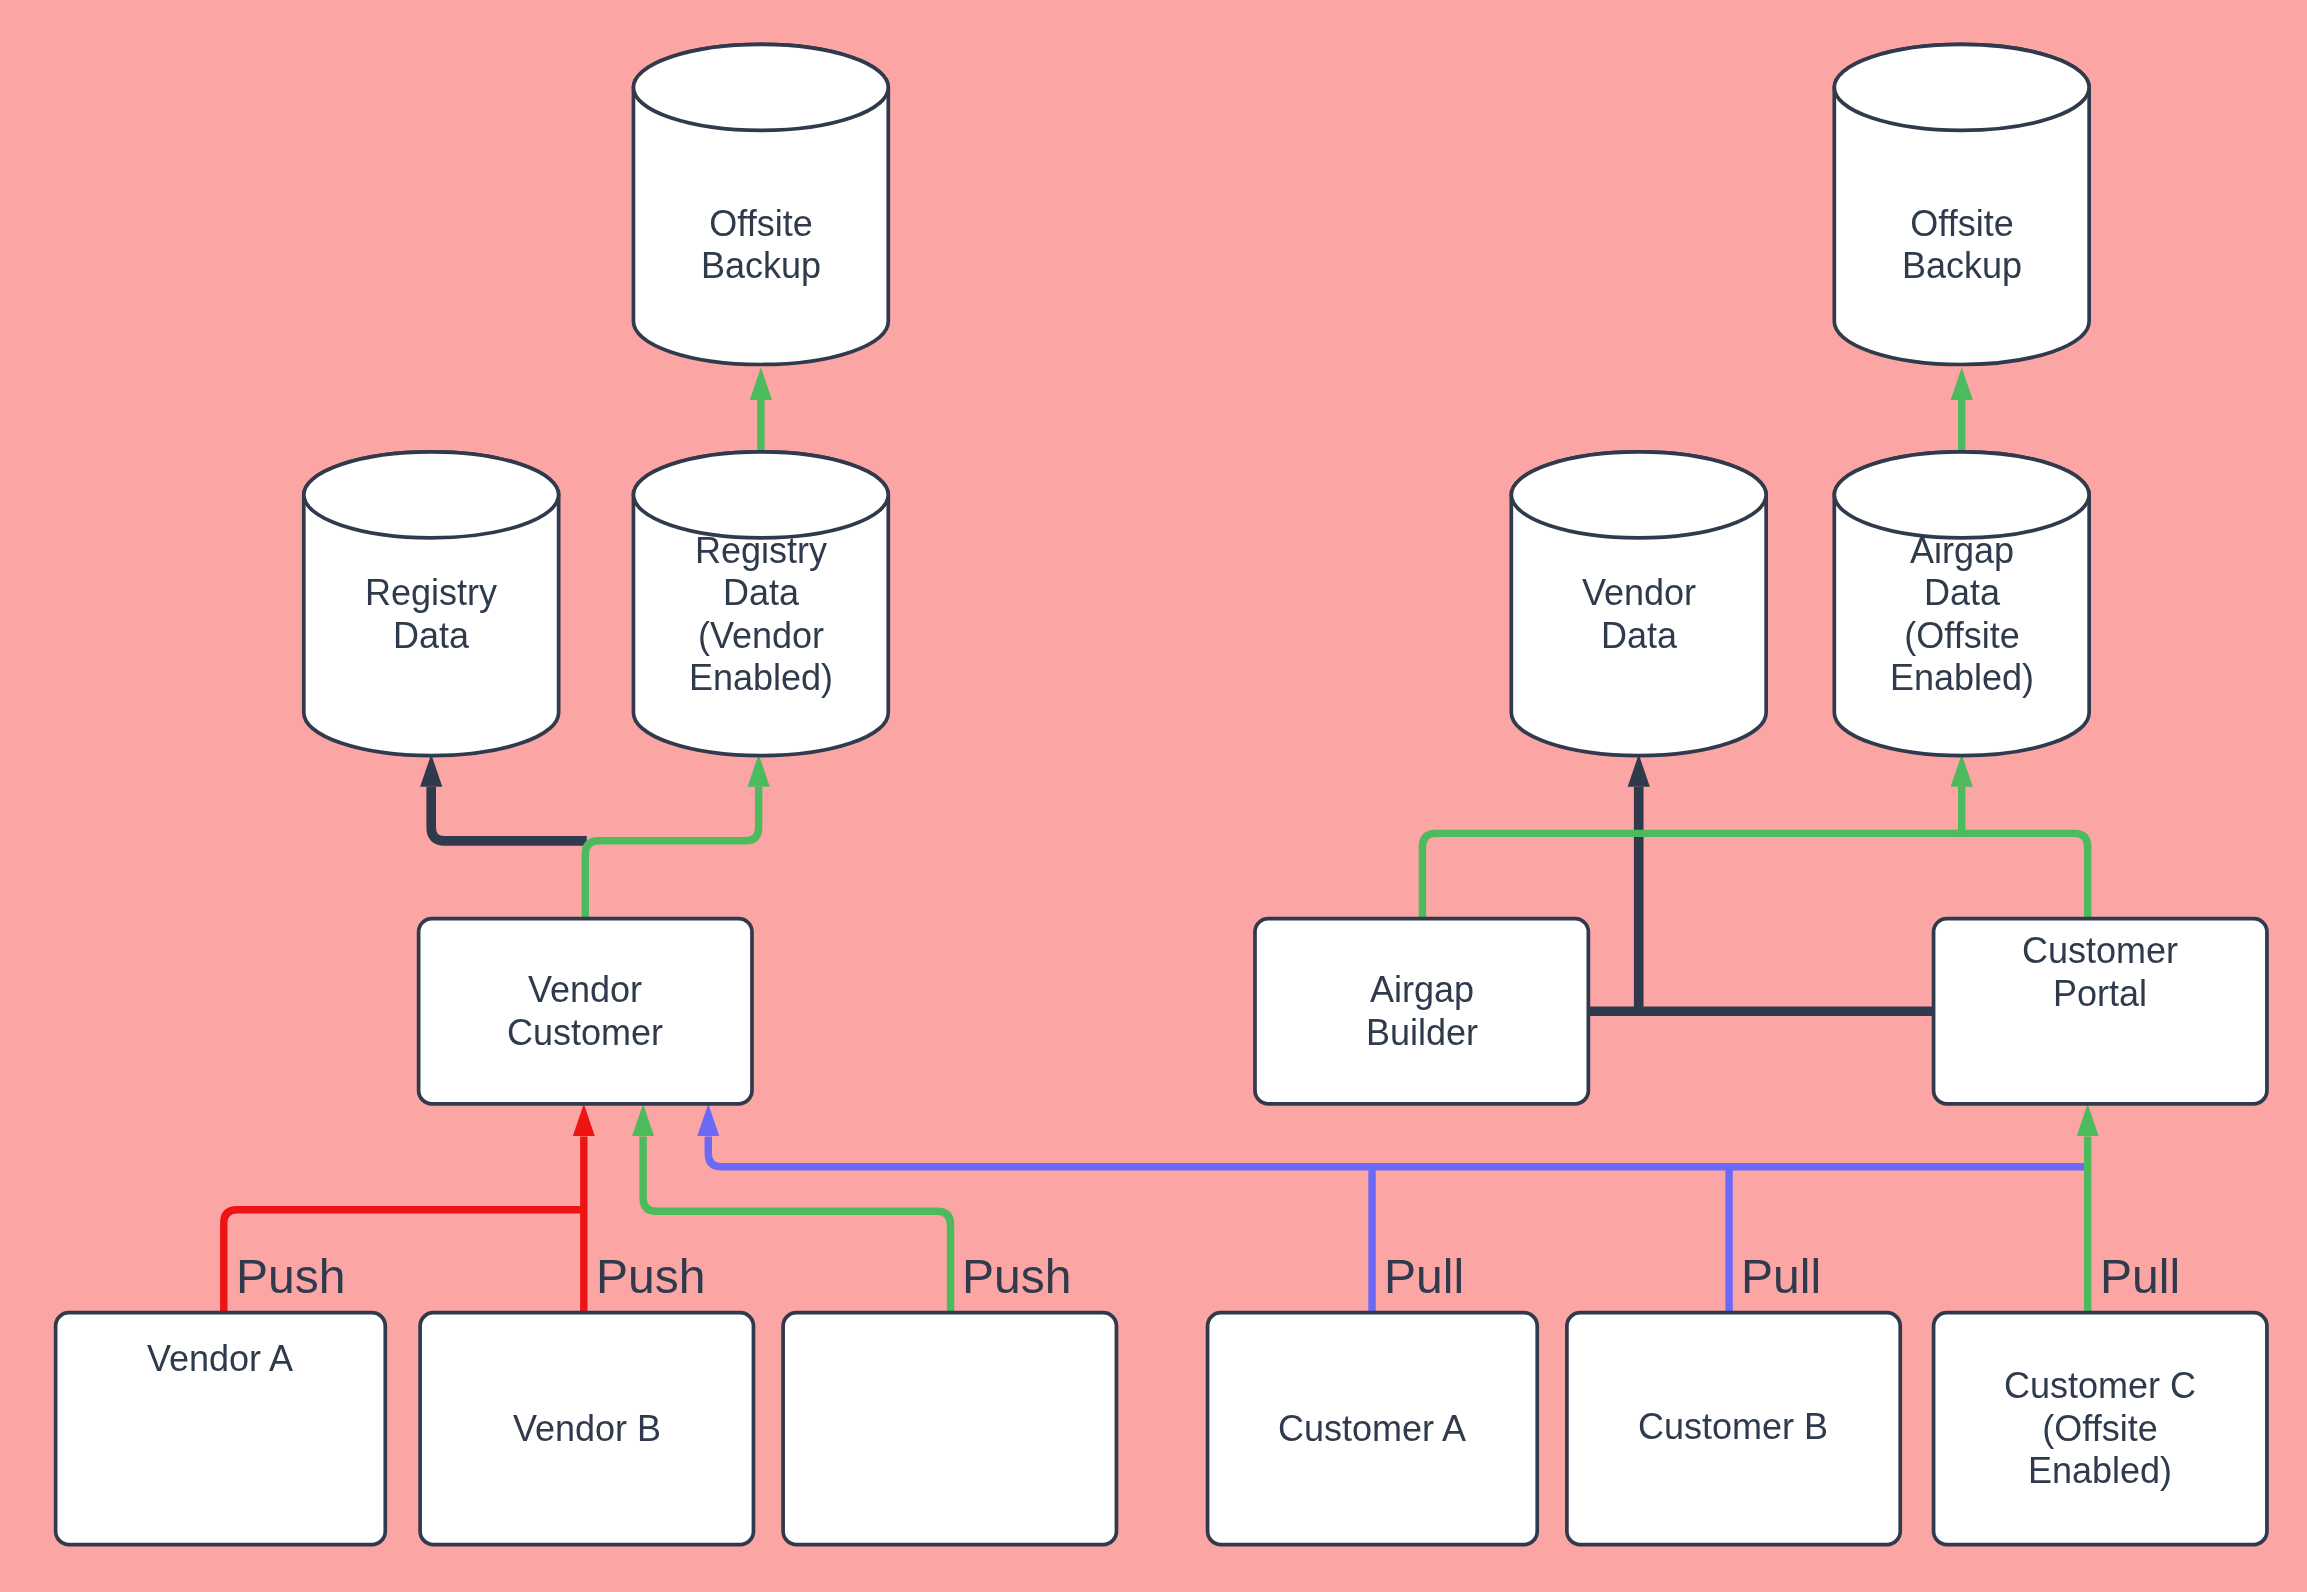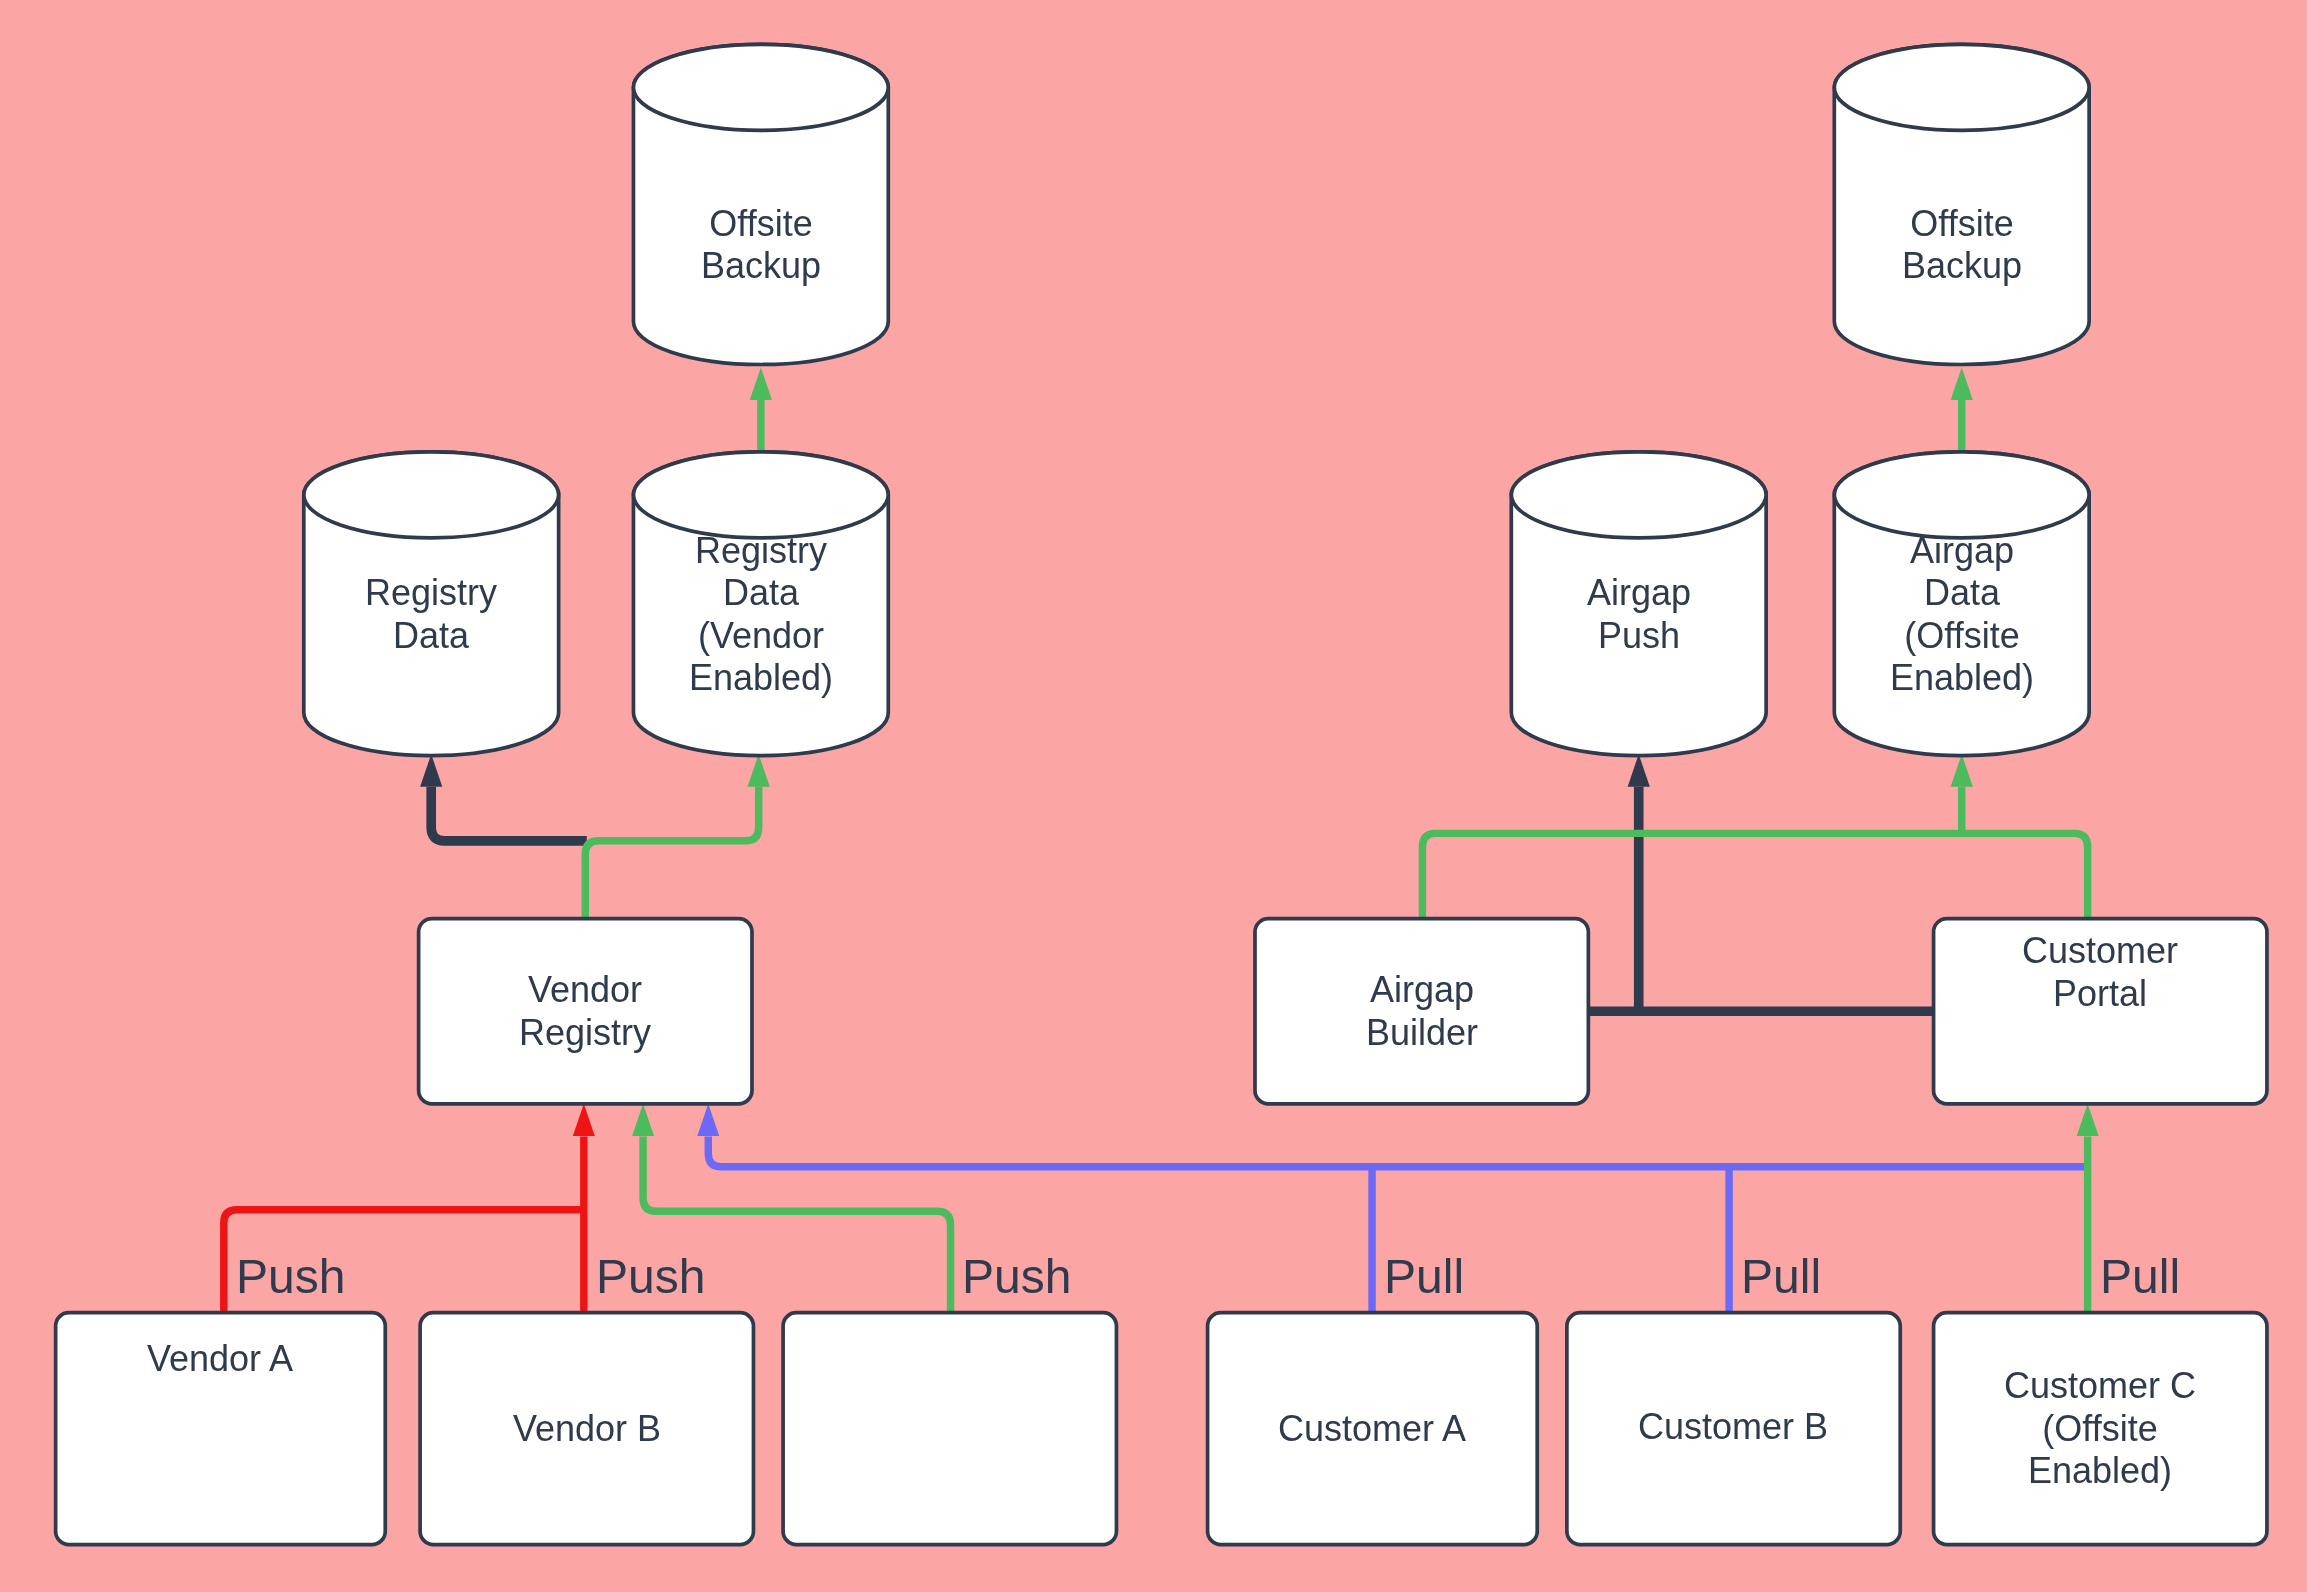--- a/index.html
+++ b/index.html
@@ -109,23 +109,23 @@
     <rect class="shape" x="1057" y="1772" width="450" height="313" rx="18"></rect>
     <rect class="shape" x="1630" y="1772" width="445" height="313" rx="18"></rect>
     <rect class="shape" x="2115" y="1772" width="450" height="313" rx="18"></rect>
     <rect class="shape" x="2610" y="1772" width="450" height="313" rx="18"></rect>
   </svg>
 
   <div class="lbl" style="left:672px;top:119px;width:178px;height:252px;">Offsite Backup</div>
   <div class="lbl" style="left:1873px;top:119px;width:178px;height:252px;">Offsite Backup</div>
   <div class="lbl" style="left:342px;top:485px;width:178px;height:259px;">Registry Data</div>
   <div class="lbl" style="left:672px;top:485px;width:178px;height:259px;">Registry Data (Vendor Enabled)</div>
-  <div class="lbl" style="left:1550px;top:485px;width:178px;height:259px;">Airgap Push</div>
+  <div class="lbl" style="left:1550px;top:485px;width:178px;height:259px;">Vendor Data</div>
   <div class="lbl" style="left:1873px;top:485px;width:178px;height:259px;">Airgap Data (Offsite Enabled)</div>
-  <div class="lbl" style="left:496px;top:919px;width:178px;height:185px;">Vendor Registry</div>
+  <div class="lbl" style="left:496px;top:919px;width:178px;height:185px;">Vendor Customer</div>
   <div class="lbl" style="left:1333px;top:919px;width:178px;height:185px;">Airgap Builder</div>
   <div class="lbl" style="left:2011px;top:880px;width:178px;height:185px;">Customer Portal</div>
   <div class="lbl" style="left:72px;top:1243px;width:296px;height:232px;">Vendor A</div>
   <div class="lbl" style="left:439px;top:1313px;width:296px;height:232px;">Vendor B</div>
   <div class="lbl" style="left:1224px;top:1313px;width:296px;height:232px;">Customer A</div>
   <div class="lbl" style="left:1585px;top:1311px;width:296px;height:232px;">Customer B</div>
   <div class="lbl" style="left:1989px;top:1313px;width:222px;height:232px;">Customer C (Offsite Enabled)</div>
 
   <div class="edge-lbl" style="left:236px;top:1251px;">Push</div>
   <div class="edge-lbl" style="left:596px;top:1251px;">Push</div>

